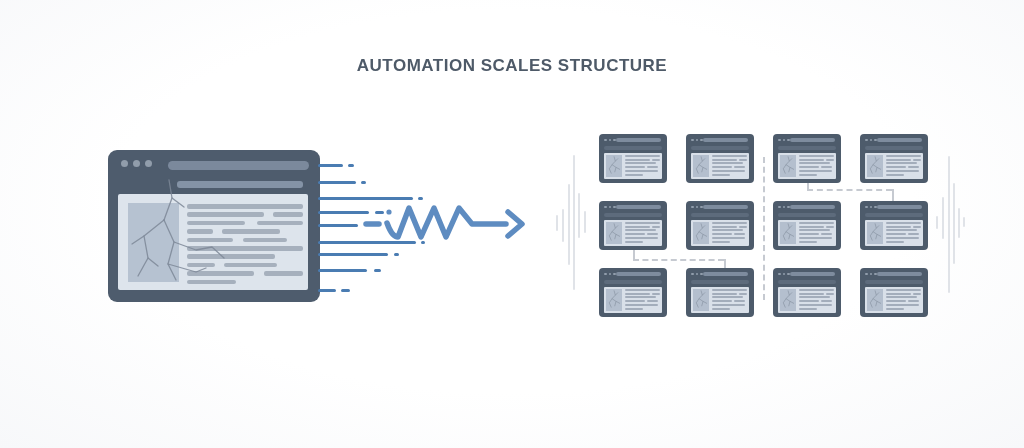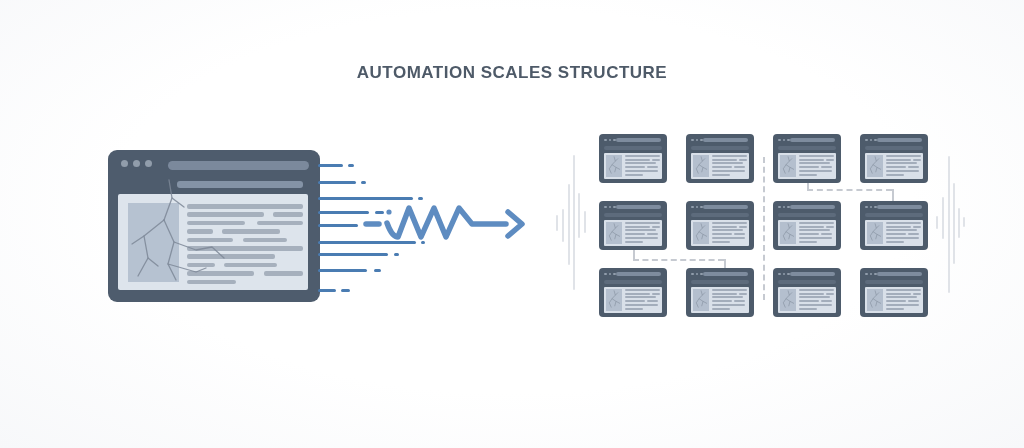--- a/index.html
+++ b/index.html
@@ -3,21 +3,21 @@
 <meta charset="utf-8">
 <style>
   html,body{margin:0;padding:0;background:#f4f5f7;}
   .canvas{
     position:relative;width:1024px;height:448px;overflow:hidden;
     background:radial-gradient(ellipse at 50% 45%, #ffffff 55%, #f7f8fa 100%);
     font-family:"Liberation Sans", sans-serif;
   }
   
   .title{
-    position:absolute;top:63px;left:0;width:1024px;margin:0;
+    position:absolute;top:56px;left:0;width:1024px;margin:0;
     text-align:center;font-size:17px;font-weight:bold;letter-spacing:.5px;
     color:var(--title,#4e5a68);
   }
   
   .big-window{
     position:absolute;left:108px;top:150px;width:212px;height:152px;
     background:var(--frame,#4e5c6d);border-radius:9px;
   }
   .bw-dots{position:absolute;left:13px;top:10px;display:flex;gap:5px;}
   .bw-dots i{width:7px;height:7px;border-radius:50%;background:var(--dots,#919dab);}

